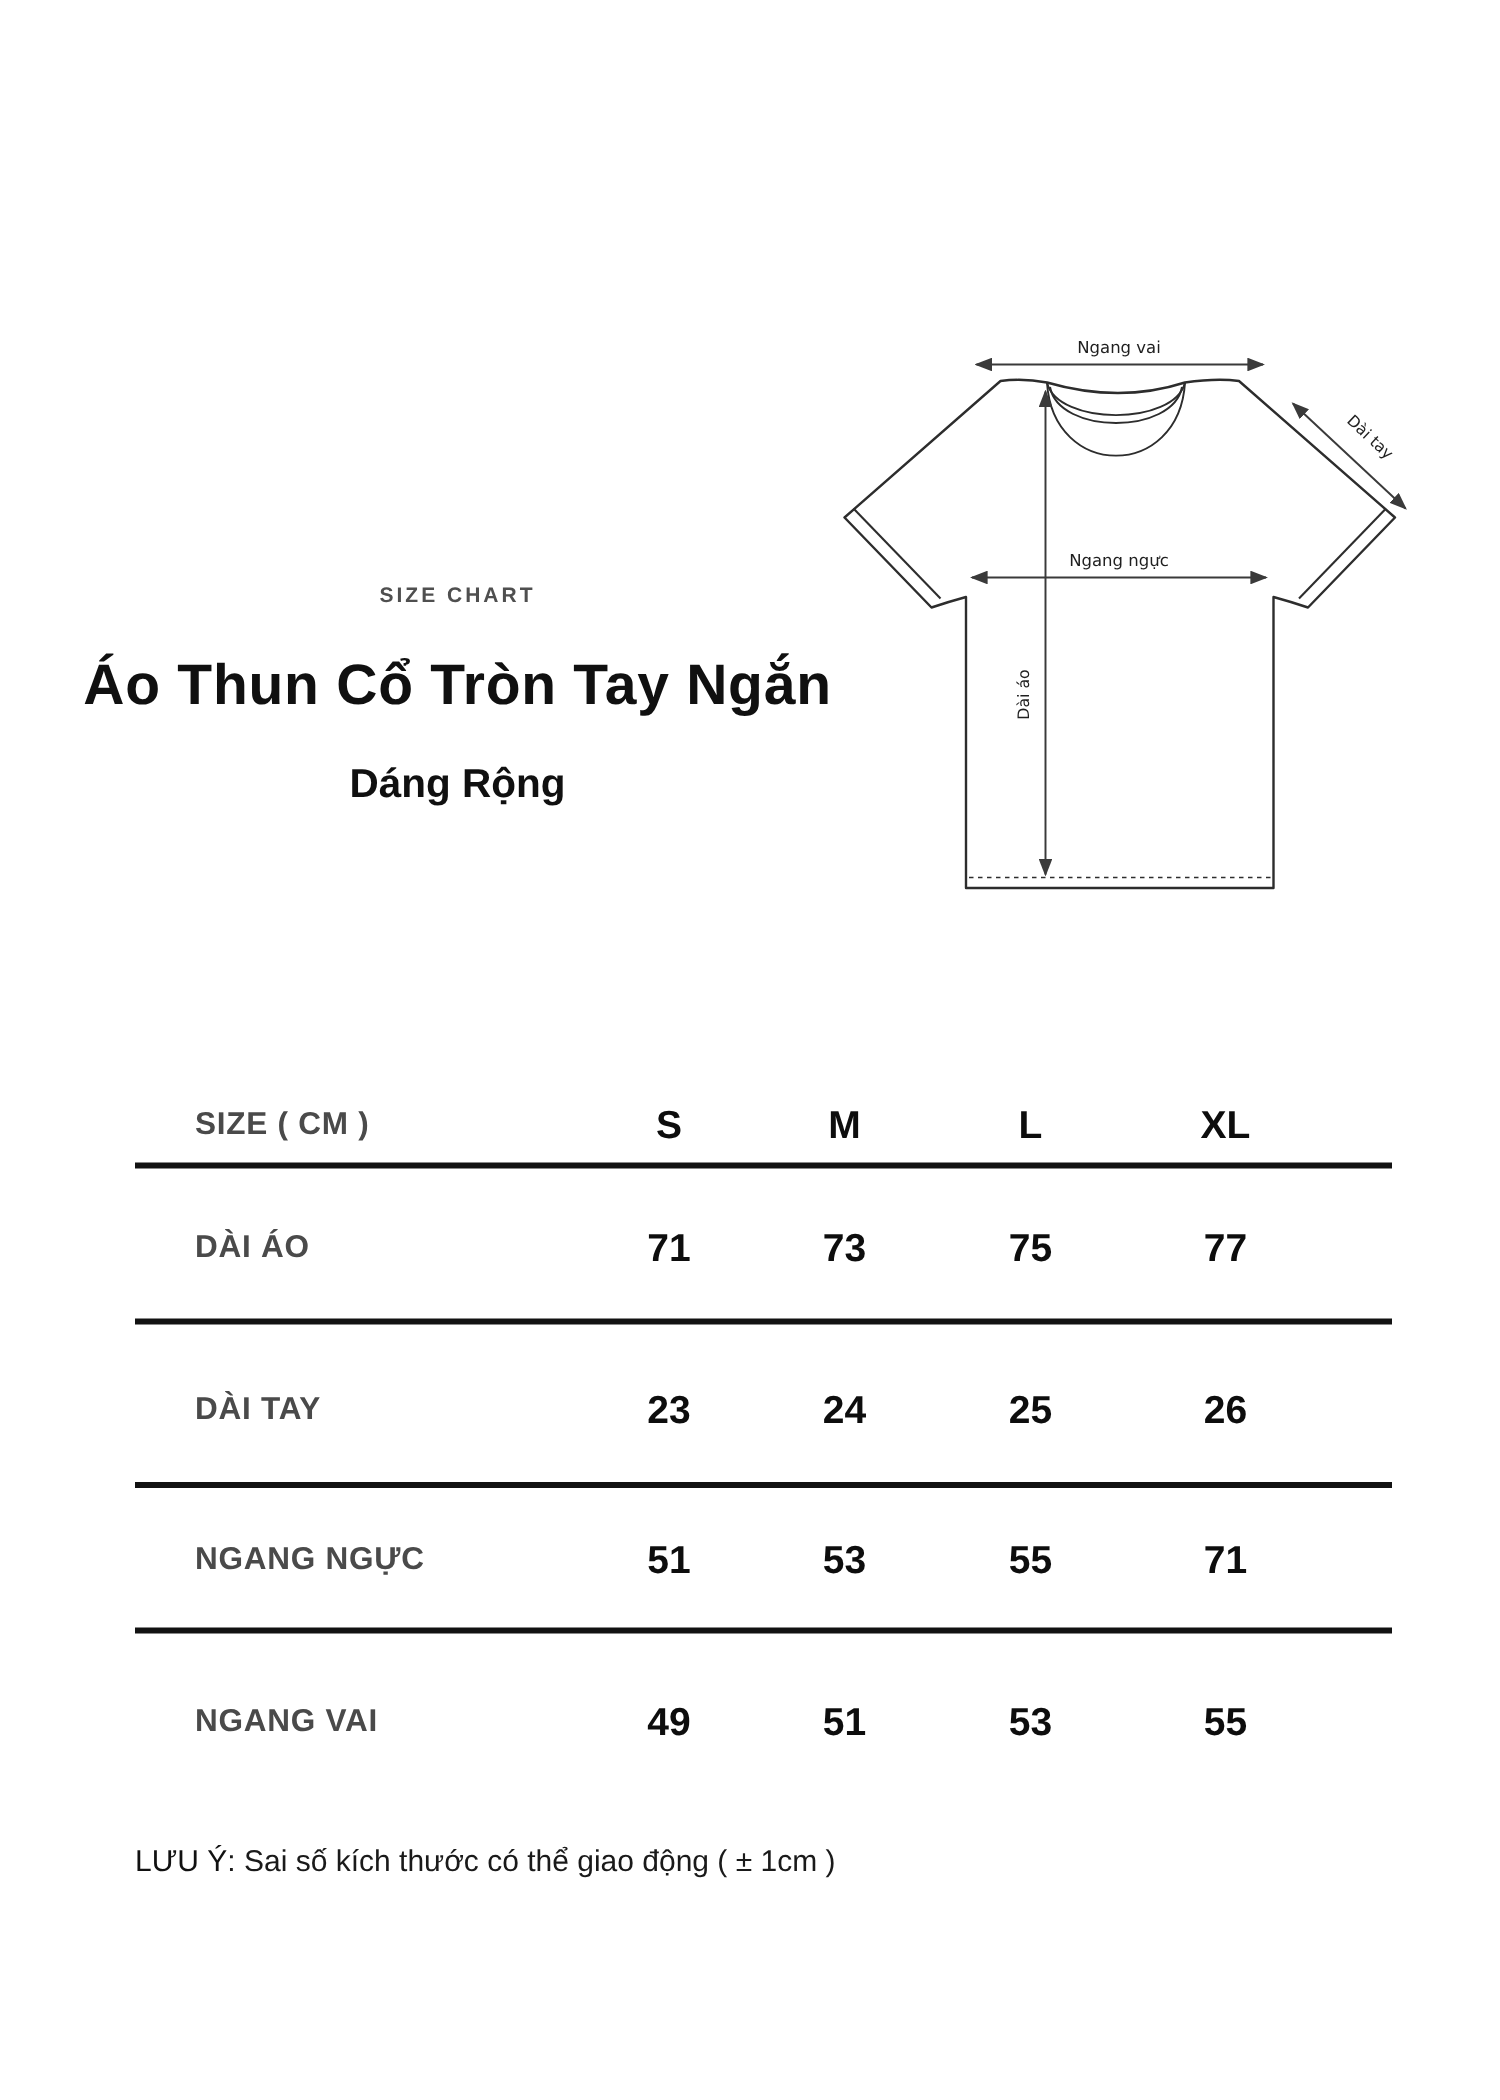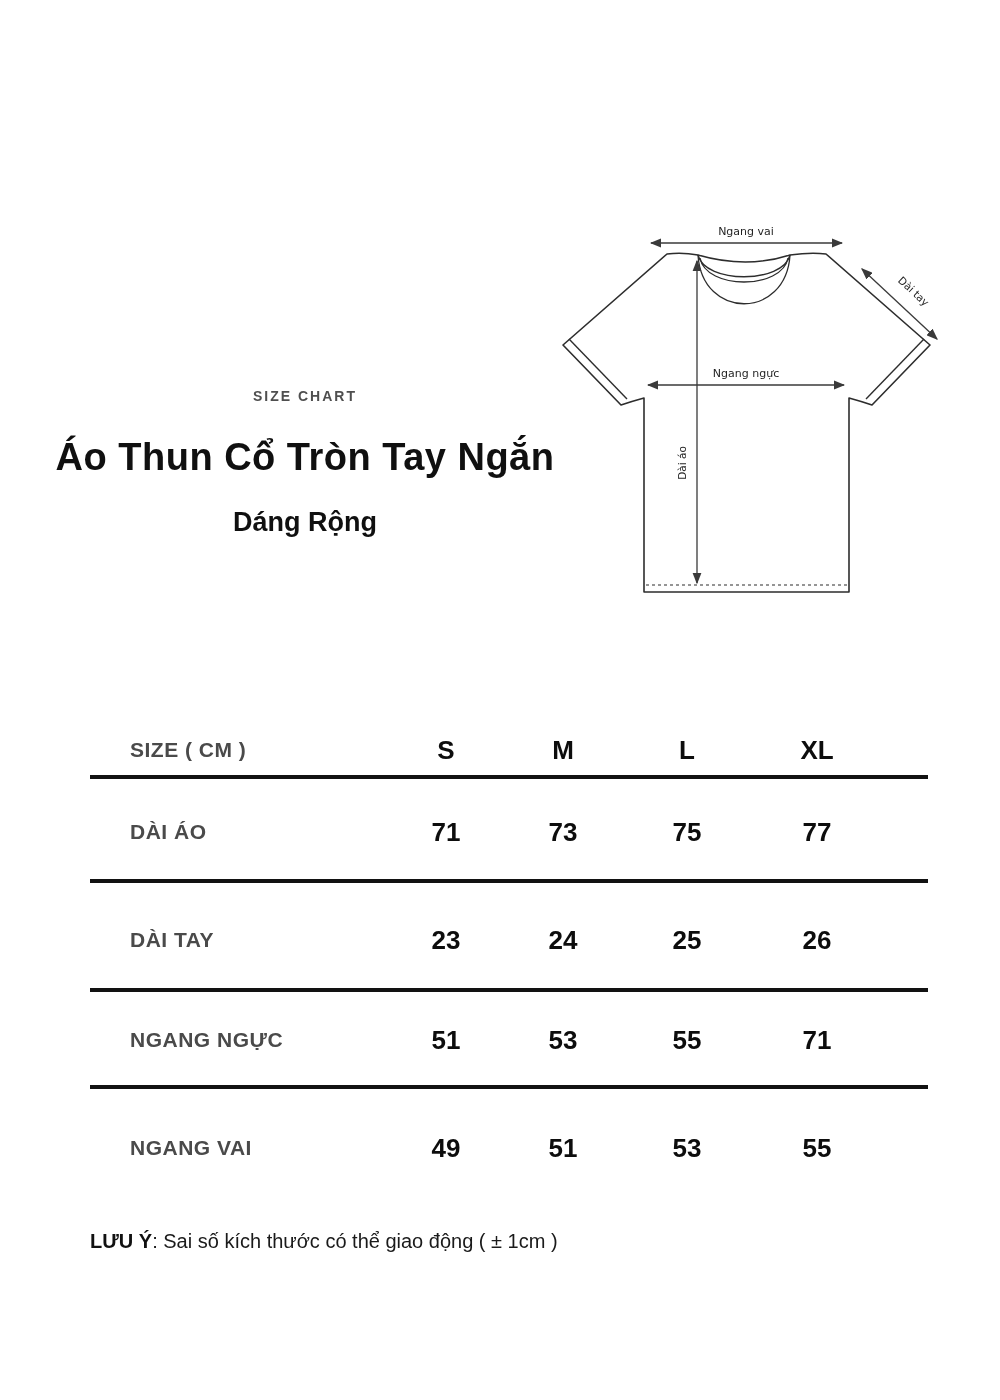--- a/index.html
+++ b/index.html
@@ -52,21 +52,21 @@
   }
   .c0{left:356px;} .c1{left:473px;} .c2{left:597px;} .c3{left:727px;}
   .t-line{
     position:absolute;left:90px;width:838px;height:4px;background:#121212;
   }
   
   .note{
     position:absolute;left:90px;top:1210px;
     font-size:20px;color:#1a1a1a;white-space:nowrap;
   }
-  .note b{font-weight:bold;color:#111111;margin-top:26px;}
+  .note b{font-weight:normal;color:#111111;margin-top:26px;}
 </style>
 </head>
 <body>
 
 <div class="page">
 
   <div class="intro">
     <div class="eyebrow">SIZE CHART</div>
     <div class="main-title">Áo Thun Cổ Tròn Tay Ngắn</div>
     <div class="sub-title">Dáng Rộng</div>

